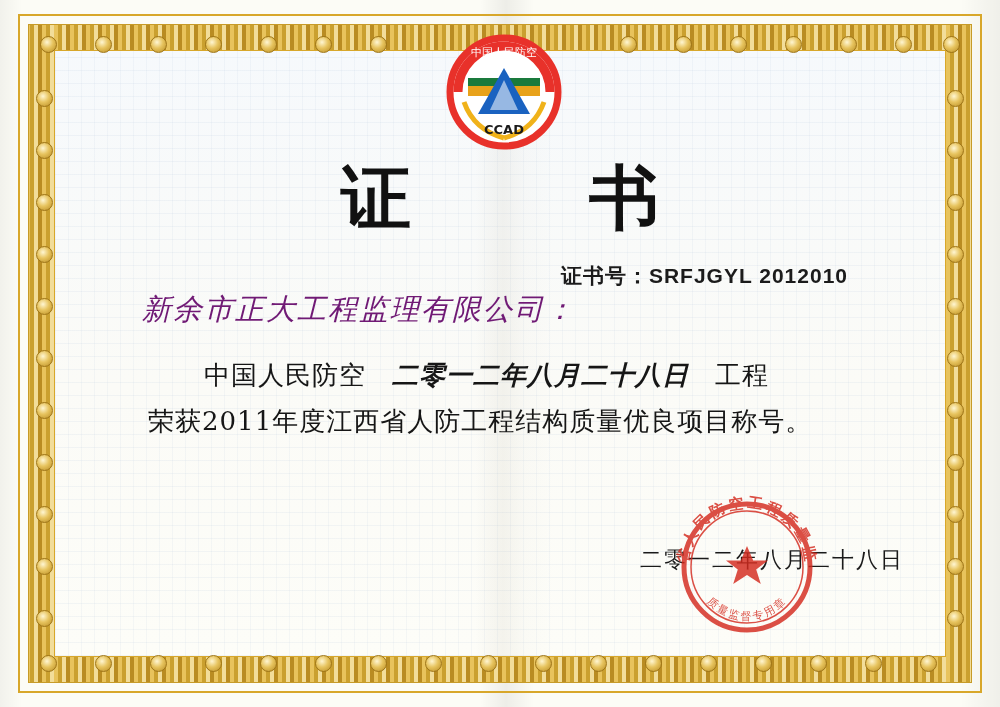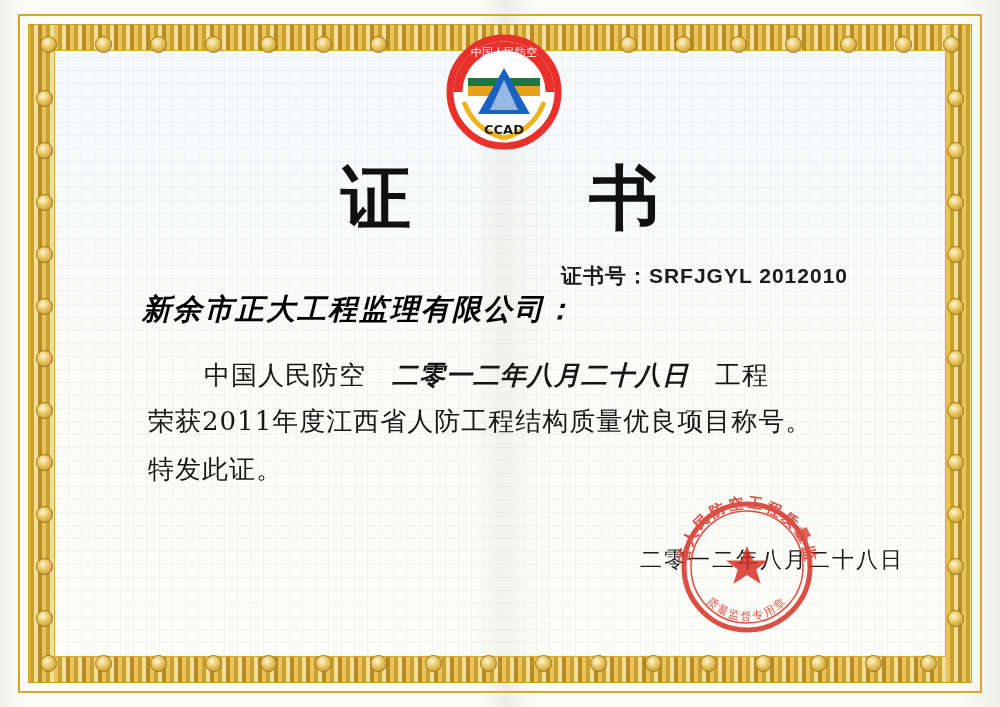--- a/index.html
+++ b/index.html
@@ -170,23 +170,23 @@
     color: #1b1b1b;
     font-family: Liberation Sans, sans-serif;
     letter-spacing: 1px;
   }
 
   .recipient {
     position: absolute;
     left: 142px;
     top: 290px;
     font-size: 29px;
-    color: #000000;
+    color: #701a75;
     font-family: "DejaVu Serif", serif;
-    font-weight: bold;
+    font-weight: normal;
     font-style: italic;
     letter-spacing: 2px;
   }
 
   .body-line {
     position: absolute;
     left: 148px;
     right: 140px;
     font-size: 26px;
     color: #161616;
@@ -320,21 +320,20 @@
     <span>证书号：</span><span>SRFJGYL 2012010</span>
   </div>
 
   <div class="recipient">新余市正大工程监理有限公司：</div>
 
   <div class="body-line line1">
     <span>中国人民防空</span><span class="project-name">二零一二年八月二十八日</span><span>工程</span>
   </div>
 
   <div class="body-line line2">荣获2011年度江西省人防工程结构质量优良项目称号。</div>
-  <div class="body-line line3">特发此证。</div>
 
   <div class="date">二零一二年八月二十八日</div>
 
   <div class="seal">
     <svg viewBox="0 0 158 158" width="158" height="158" xmlns="http://www.w3.org/2000/svg">
       <defs>
         <path id="sealarc" d="M 20 79 A 59 59 0 1 1 138 79"></path>
         <path id="sealarcb" d="M 26 79 A 53 53 0 1 0 132 79"></path>
       </defs>
       <g opacity="0.82">

